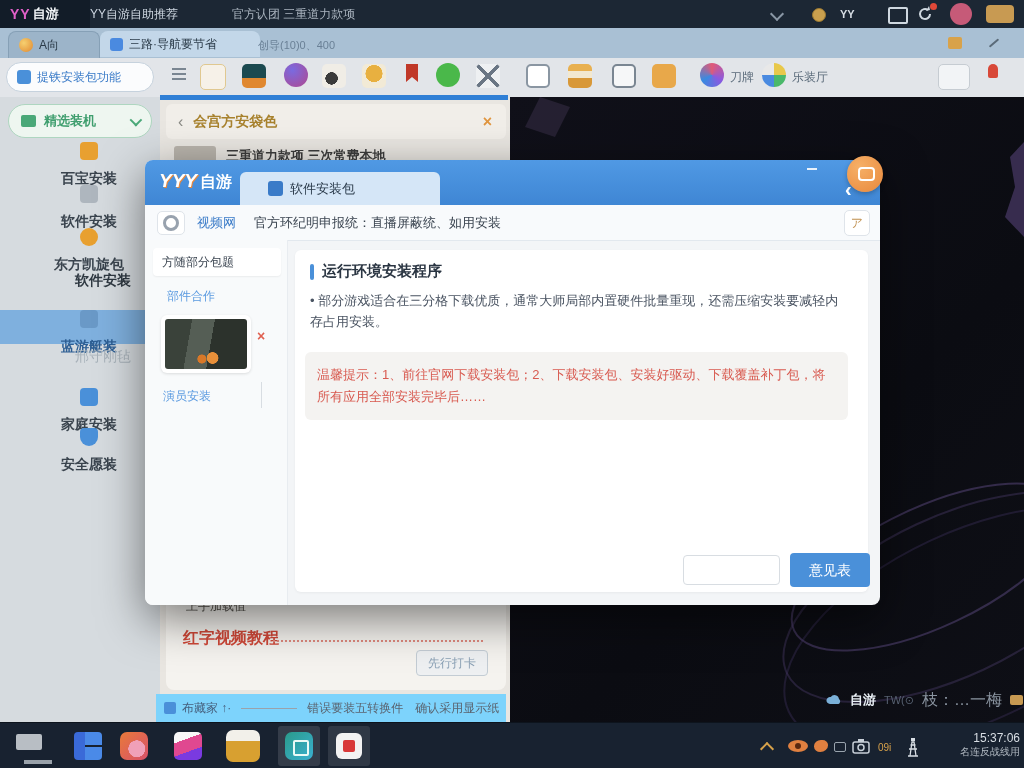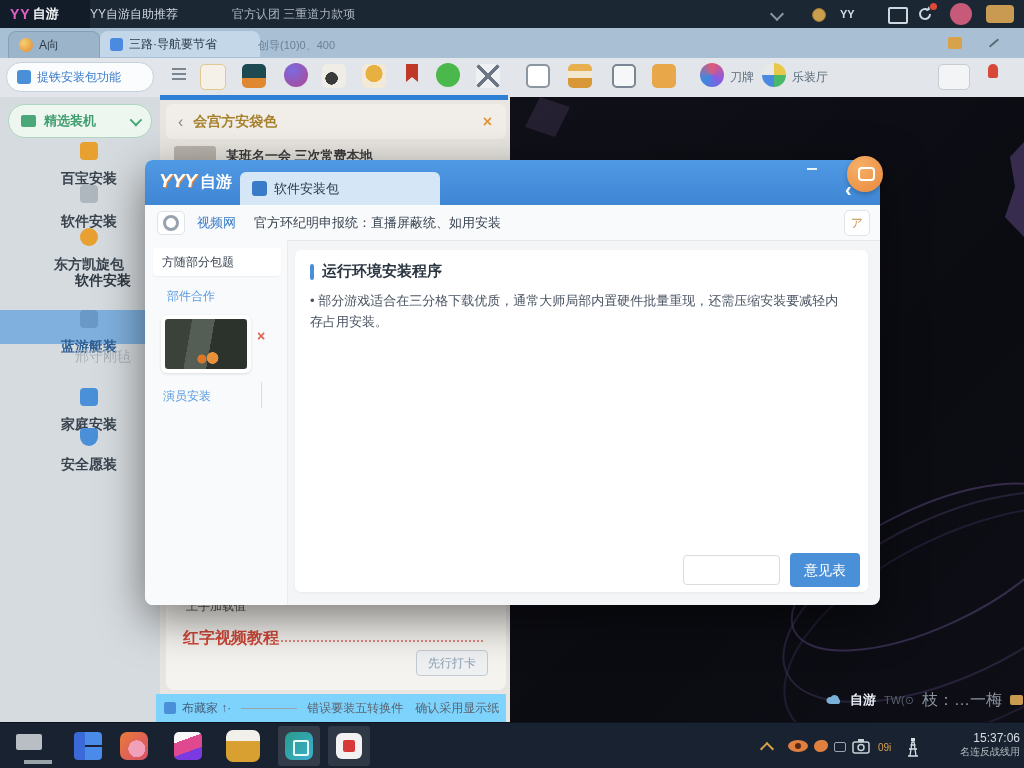--- a/index.html
+++ b/index.html
@@ -79,21 +79,21 @@
   .wm .brand{color:#e8eef4;font-size:13px;font-weight:bold;}
   .wm .ghost{color:#566070;font-size:11px;}
   .wm .tail{color:#8a94a0;font-size:16px;}
   .wm .mini-img{width:13px;height:10px;background:#c89a52;border-radius:2px;}
   
   .dialog{left:145px;top:160px;width:735px;height:445px;border-radius:8px;background:#f3f5f7;box-shadow:0 14px 45px rgba(0,0,0,.5);}
   .dlg-title{left:0;top:0;width:735px;height:45px;border-radius:8px 8px 0 0;background:linear-gradient(180deg,#5099e4,#3f86d4);}
   .dlg-logo{left:14px;top:10px;display:flex;align-items:baseline;gap:3px;}
   .dlg-logo .yyy{color:#fff;font-weight:bold;font-style:italic;font-size:19px;text-shadow:1px 1px 0 #e8883c;}
   .dlg-logo .suf{color:#fff;font-weight:bold;font-size:16px;}
-  .dlg-tab{left:95px;top:12px;width:200px;height:33px;background:#d5e6f7;border-radius:6px 6px 0 0;display:flex;align-items:center;gap:7px;padding-left:12px;box-sizing:border-box;}
+  .dlg-tab{left:95px;top:12px;width:200px;height:33px;background:#d5e6f7;border-radius:6px 6px 0 0;display:flex;align-items:center;gap:7px;padding-left:28px;box-sizing:border-box;}
   .dlg-tab .ic{width:15px;height:15px;background:#3a7bc8;border-radius:3px;}
   .dlg-tab span{font-size:13px;color:#2a3a4a;}
   .dlg-min{left:662px;top:8px;width:10px;height:2px;background:#eaf2fb;}
   .dlg-back{left:700px;top:18px;color:#fff;font-size:20px;font-weight:bold;}
   .dlg-badge{left:702px;top:-4px;width:36px;height:36px;border-radius:50%;background:radial-gradient(circle at 35% 30%,#f6b067,#e8883c);box-shadow:0 2px 5px rgba(0,0,0,.25);}
   .dlg-badge:after{content:"";position:absolute;left:11px;top:11px;width:13px;height:10px;border:2px solid #fff;border-radius:4px;}
   .dlg-toolbar{left:0;top:45px;width:735px;height:35px;background:#f8fafc;border-bottom:1px solid #e2e8ee;display:flex;align-items:center;}
   .gear-btn{width:26px;height:22px;margin-left:12px;background:#fff;border:1px solid #dfe4ea;border-radius:5px;display:flex;align-items:center;justify-content:center;}
   .gear{width:10px;height:10px;border:3px solid #98a2ae;border-radius:50%;}
   .dlg-link{margin-left:12px;color:#3a7bc8;font-size:13px;}
@@ -110,21 +110,21 @@
   .thumb-x{left:112px;top:168px;color:#e06050;font-size:14px;font-weight:bold;}
   .side-div{left:116px;top:222px;width:1px;height:26px;background:#d8dde2;}
   .dlg-card{left:150px;top:90px;width:573px;height:342px;background:#fff;border-radius:6px;box-shadow:0 1px 3px rgba(0,0,0,.05);}
   .card-h{left:15px;top:12px;display:flex;align-items:center;gap:8px;}
   .card-h .bar{width:4px;height:16px;background:#4a90d9;border-radius:2px;}
   .card-h span{font-size:15px;color:#2a3542;font-weight:bold;}
   .card-bullet{left:15px;top:40px;width:540px;font-size:13px;color:#4a5462;line-height:21px;}
   .notice{left:10px;top:102px;width:543px;background:#f4f3f1;border-radius:6px;padding:12px 12px;box-sizing:border-box;}
   .notice span{font-size:13px;color:#d85a50;line-height:22px;}
   .dlg-input{left:388px;top:305px;width:95px;height:28px;background:#fff;border:1px solid #d8dde2;border-radius:4px;}
-  .dlg-btn{left:495px;top:303px;width:70px;height:34px;background:#4a90d9;border-radius:4px;color:#fff;font-size:14px;text-align:center;line-height:34px;}
+  .dlg-btn{left:495px;top:303px;width:80px;height:34px;background:#4a90d9;border-radius:4px;color:#fff;font-size:14px;text-align:center;line-height:34px;}
   
   .taskbar{left:0;top:722px;width:1024px;height:46px;background:#182230;border-top:1px solid #0d141d;}
   .tb-app{top:732px;width:28px;height:28px;border-radius:7px;}
   .tb-tile{top:726px;width:42px;height:40px;background:rgba(255,255,255,.12);border-radius:3px;}
   .start{left:16px;top:734px;width:26px;height:16px;background:#b8bec4;border-radius:2px;box-shadow:16px 20px 0 -6px #9aa2aa,2px 20px 0 -6px #9aa2aa;}
   .tray-ic{top:740px;}
   .clock{left:930px;top:731px;width:90px;text-align:right;}
   .clock .t{color:#d8dee4;font-size:12px;}
   .clock .d{color:#b0b8c0;font-size:10px;}
   .eye{width:20px;height:12px;border-radius:50%;background:#e08040;position:relative;}
@@ -233,21 +233,21 @@
   </div>
 
   <div class="abs panel"></div>
   <div class="abs panel-topline"></div>
   <div class="abs searchcard">
     <span class="back-ar">‹</span>
     <span class="ttl">会宫方安袋色</span>
     <span class="close-x">×</span>
   </div>
   <div class="abs list-thumb"></div>
-  <div class="abs list-text">某班名一会 三次常费本地</div>
+  <div class="abs list-text">三重道力款项 三次常费本地</div>
 
   <div class="abs bottomcard">
     <div class="abs tip-line">上手加载值</div>
     <div class="abs red-link">红字视频教程</div>
     <div class="abs red-dots"></div>
     <div class="abs card-btn">先行打卡</div>
   </div>
   <div class="abs statusrow">
     <div class="blue-ic"></div>
     <span class="t1">布藏家 ↑·</span>
@@ -310,20 +310,23 @@
     <div class="abs thumb-x">×</div>
     <div class="abs side-link" style="left:18px;top:228px;">演员安装</div>
     <div class="abs side-div"></div>
 
     <div class="abs dlg-card">
       <div class="abs card-h">
         <div class="bar"></div>
         <span>运行环境安装程序</span>
       </div>
       <div class="abs card-bullet">• 部分游戏适合在三分格下载优质，通常大师局部内置硬件批量重现，还需压缩安装要减轻内存占用安装。</div>
+      <div class="abs notice">
+        <span>温馨提示：1、前往官网下载安装包；2、下载安装包、安装好驱动、下载覆盖补丁包，将所有应用全部安装完毕后……</span>
+      </div>
       <div class="abs dlg-input"></div>
       <div class="abs dlg-btn">意见表</div>
     </div>
   </div>
 
   <div class="abs taskbar"></div>
   <div class="abs start"></div>
   <div class="abs tb-app" style="left:74px;background:linear-gradient(90deg,#3a6ad8 0 40%,transparent 40%),linear-gradient(0deg,#4a8ae8 0 45%,transparent 45% 55%,#4a8ae8 55%);border-radius:4px;"></div>
   <div class="abs tb-app" style="left:120px;background:radial-gradient(circle at 60% 60%,#f0a0b8 0 35%,transparent 36%),linear-gradient(135deg,#e87a3a,#d8506a);"></div>
   <div class="abs tb-app" style="left:174px;background:linear-gradient(160deg,#f8f8f8 0 30%,#e04890 30% 65%,#7a3ae0 65%);border-radius:5px;"></div>

